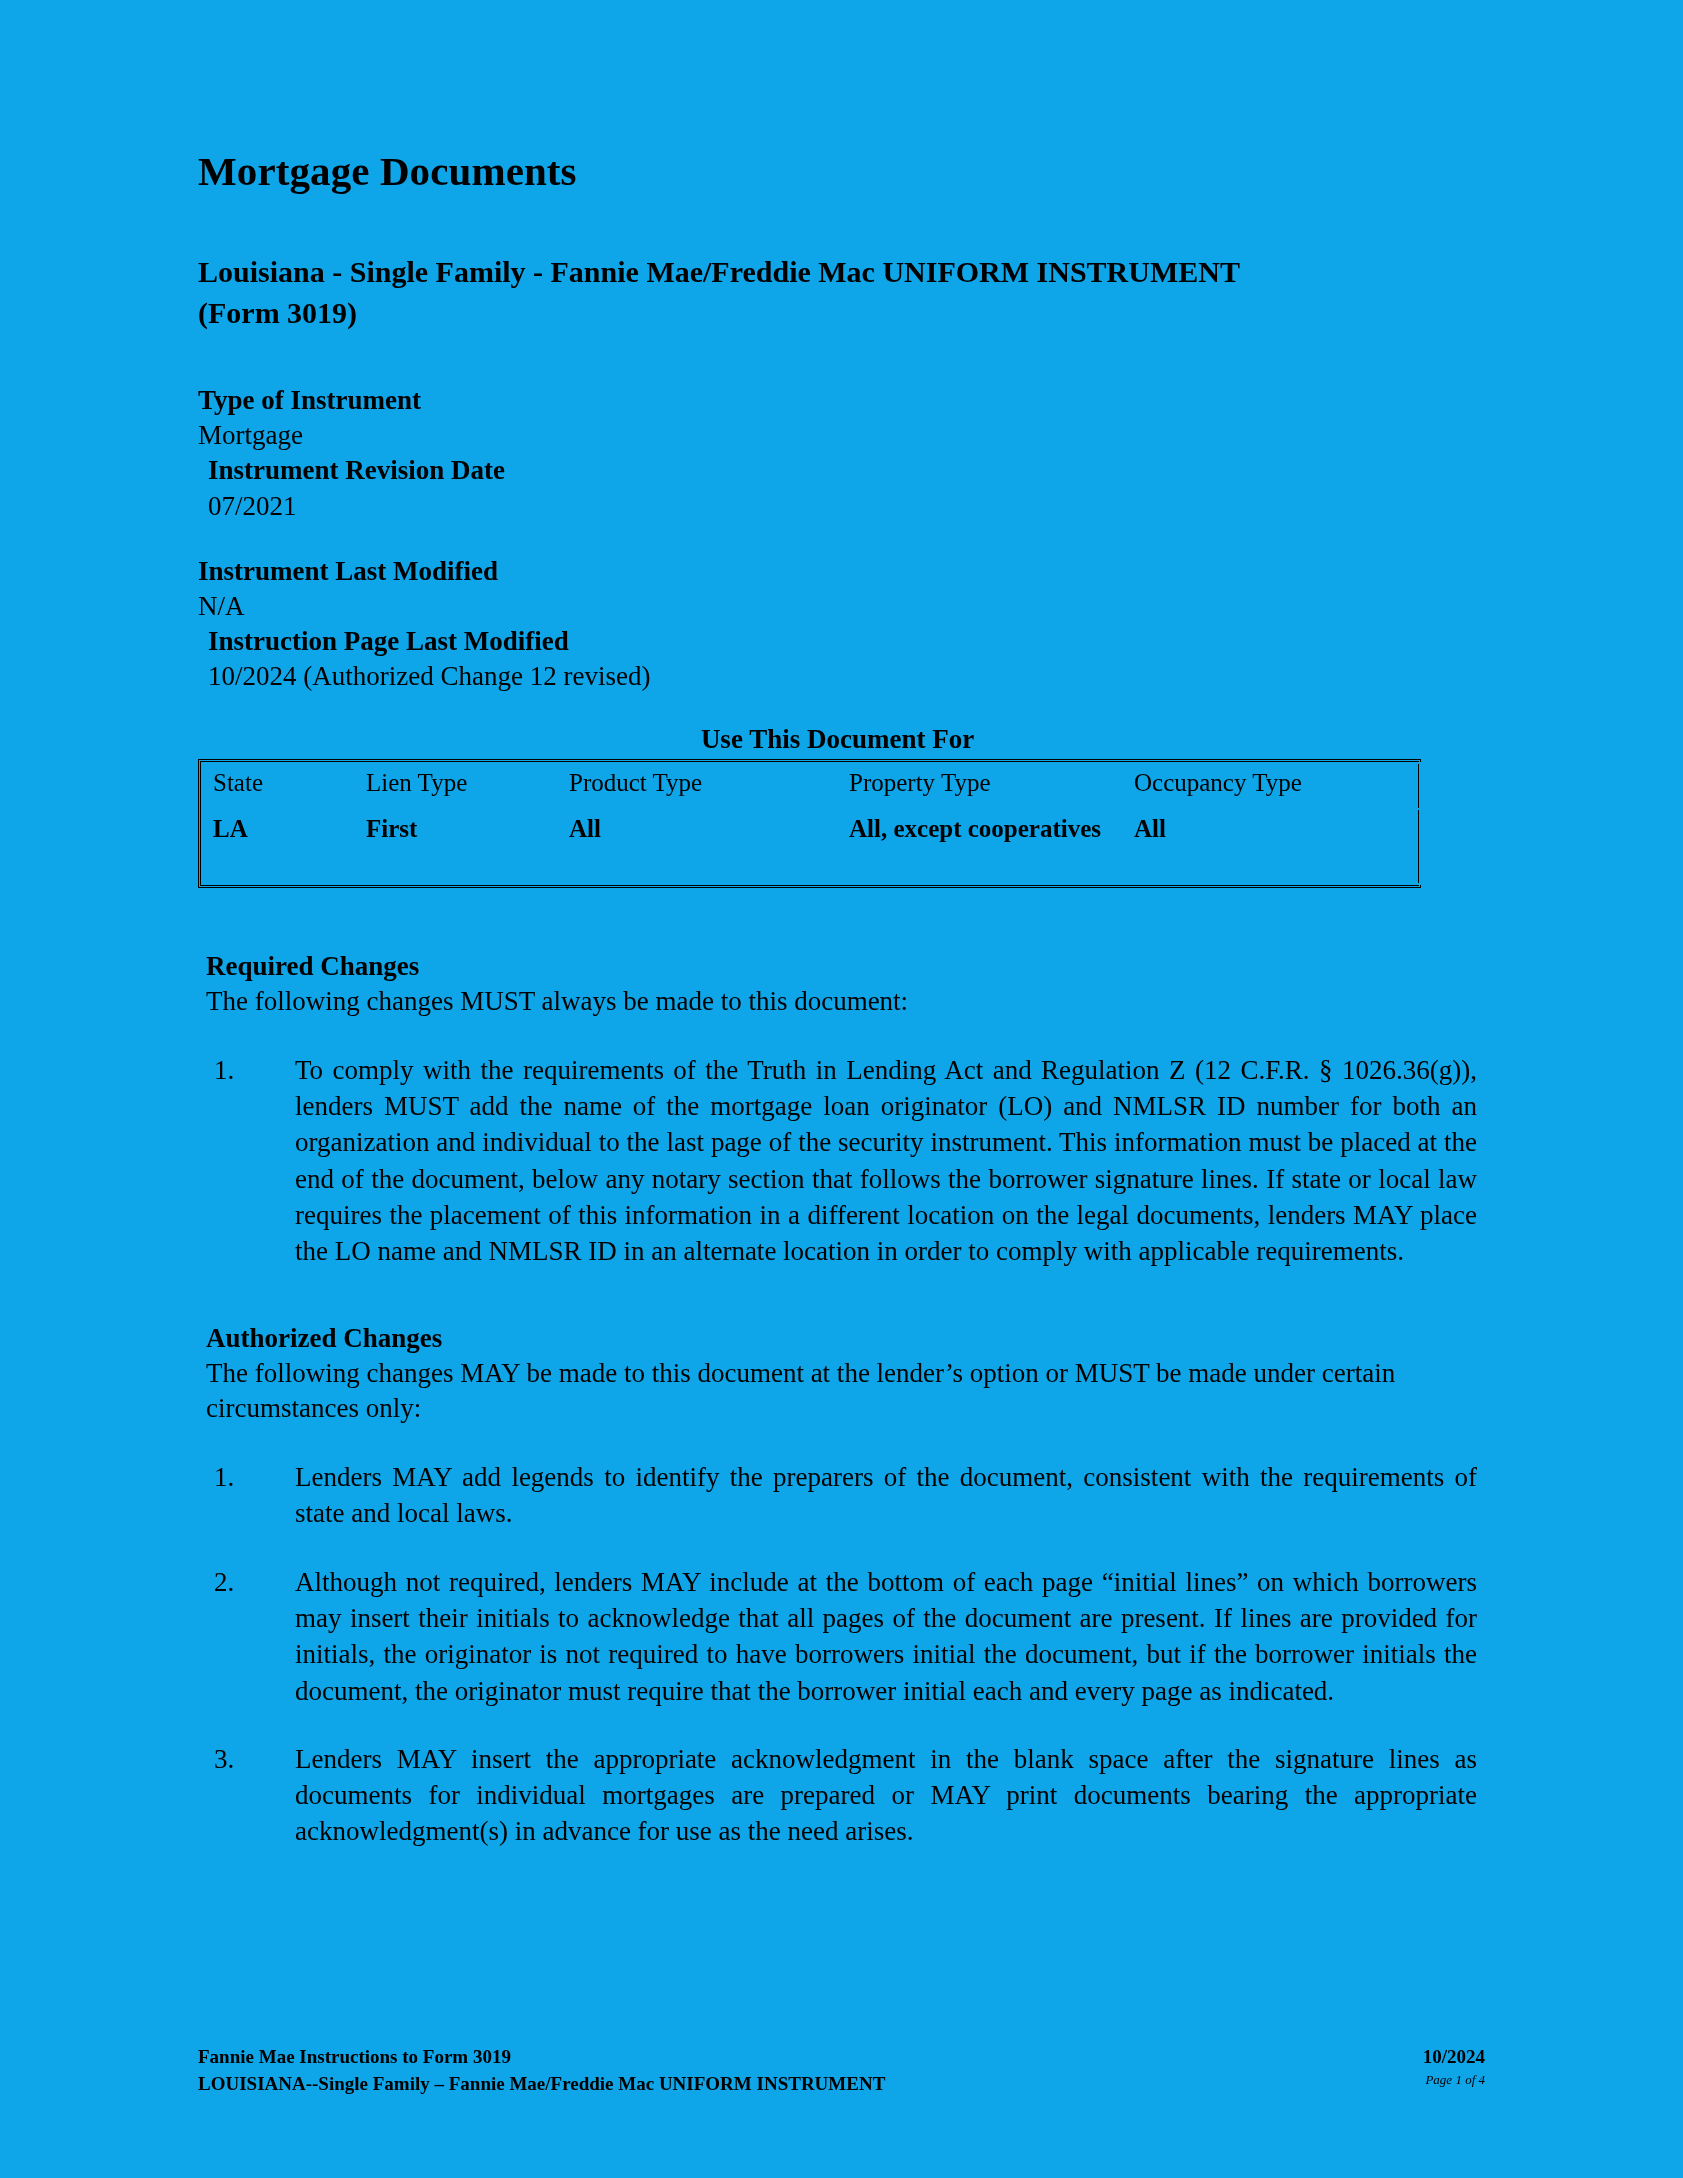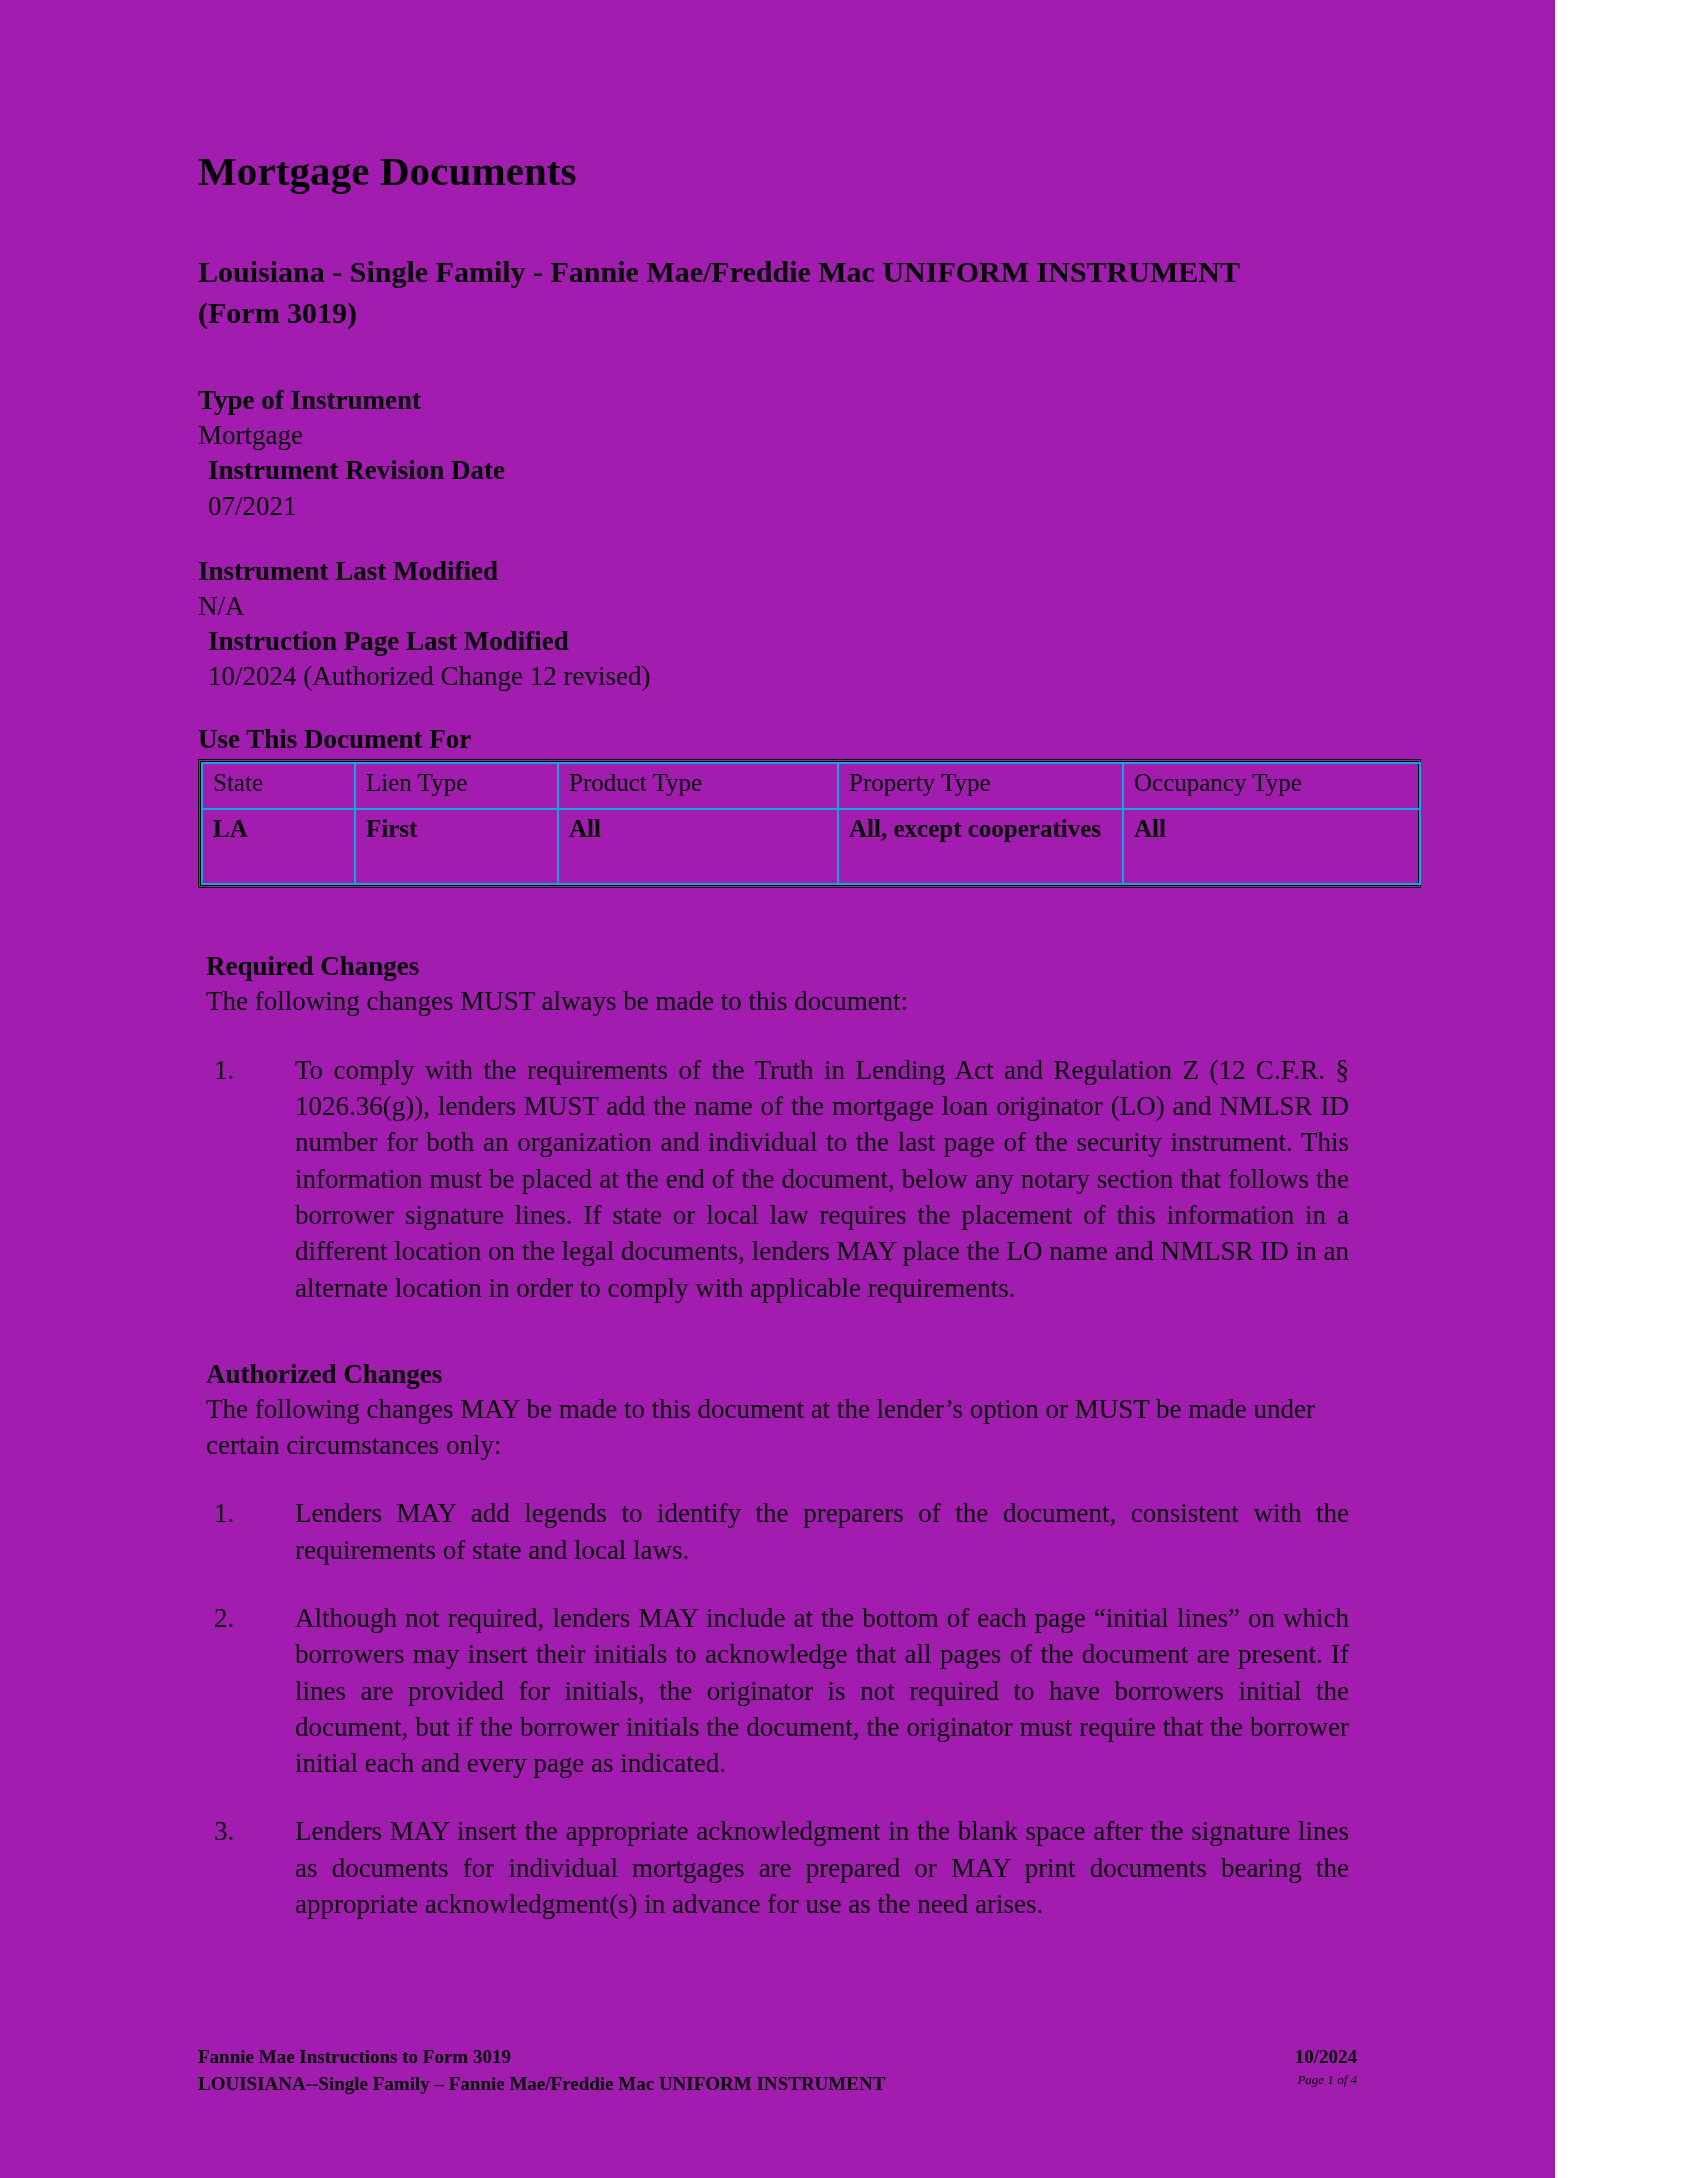--- a/index.html
+++ b/index.html
@@ -6,23 +6,23 @@
     margin: 0;
     padding: 0;
     background: #ffffff;
   }
   body {
     font-family: "Liberation Serif", "DejaVu Serif", serif;
     color: #000000;
   }
   .page {
     position: relative;
-    width: 1555px;
+    width: 1683px;
     height: 2178px;
-    background: #a21caf;
+    background: #0ea5e9;
     box-sizing: border-box;
     padding: 149px 206px 0 198px;
     overflow: hidden;
   }
 
   
   .doc-title {
     font-size: 41px;
     font-weight: bold;
     letter-spacing: 0.1px;
@@ -63,20 +63,21 @@
     font-size: 27px;
     font-weight: normal;
     line-height: 1.3;
   }
 
   
   .table-heading {
     font-size: 27px;
     font-weight: bold;
     margin: 6px 0 4px 0;
+    text-align: center;
   }
   .use-table-wrap {
     border: 3px double #000;
     padding: 0;
     width: 1223px;
     box-sizing: border-box;
     margin-bottom: 61px;
   }
   table.use-table {
     border-collapse: collapse;

